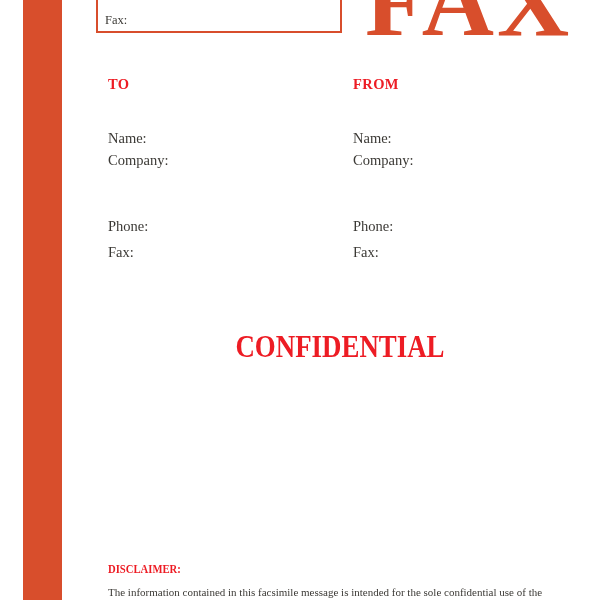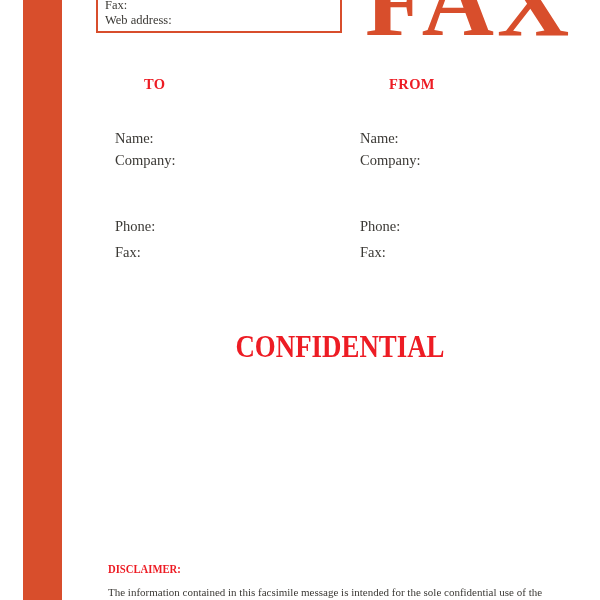--- a/index.html
+++ b/index.html
@@ -26,27 +26,27 @@
   }
   .fax-logo {
     position: absolute; left: 365px; top: -48px;
     font-size: 100px; line-height: 100px;
     font-weight: bold; color: #d84e2c;
     letter-spacing: 3px; white-space: nowrap;
   }
   .section-title {
     position: absolute; top: 76px;
     font-size: 14.5px; font-weight: bold;
-    color: #ed1c24; letter-spacing: 0.4px; line-height: 16px; margin-left: 36px;
+    color: #ed1c24; letter-spacing: 0.4px; line-height: 16px;
   }
   .col-to { left: 108px; }
   .col-from { left: 353px; }
   .field {
     position: absolute;
-    font-size: 14.5px; color: #3b3935; line-height: 16px; margin-left: 7px;
+    font-size: 14.5px; color: #3b3935; line-height: 16px;
   }
   .row-0 { top: 130px; } .row-1 { top: 152px; }
   .row-2 { top: 218px; } .row-3 { top: 244px; }
   .confidential {
     position: absolute; left: 97px; top: 329px; width: 486px;
     text-align: center;
     font-size: 32px; line-height: 34px; font-weight: bold;
     color: #ed1c24;
     transform: scaleX(0.84); transform-origin: center;
     white-space: nowrap;
@@ -66,21 +66,20 @@
 </style>
 </head>
 <body>
 
 <div>
 
   <div class="accent-bar"></div>
 
   <div class="contact-box">
     <div>Fax:</div>
-    <div>Web address:</div>
   </div>
 
   <div class="fax-logo">FAX</div>
 
   <div class="section-title col-to">TO</div>
   <div class="section-title col-from">FROM</div>
 
   <div class="field col-to row-0">Name:</div>
   <div class="field col-to row-1">Company:</div>
   <div class="field col-to row-2">Phone:</div>

